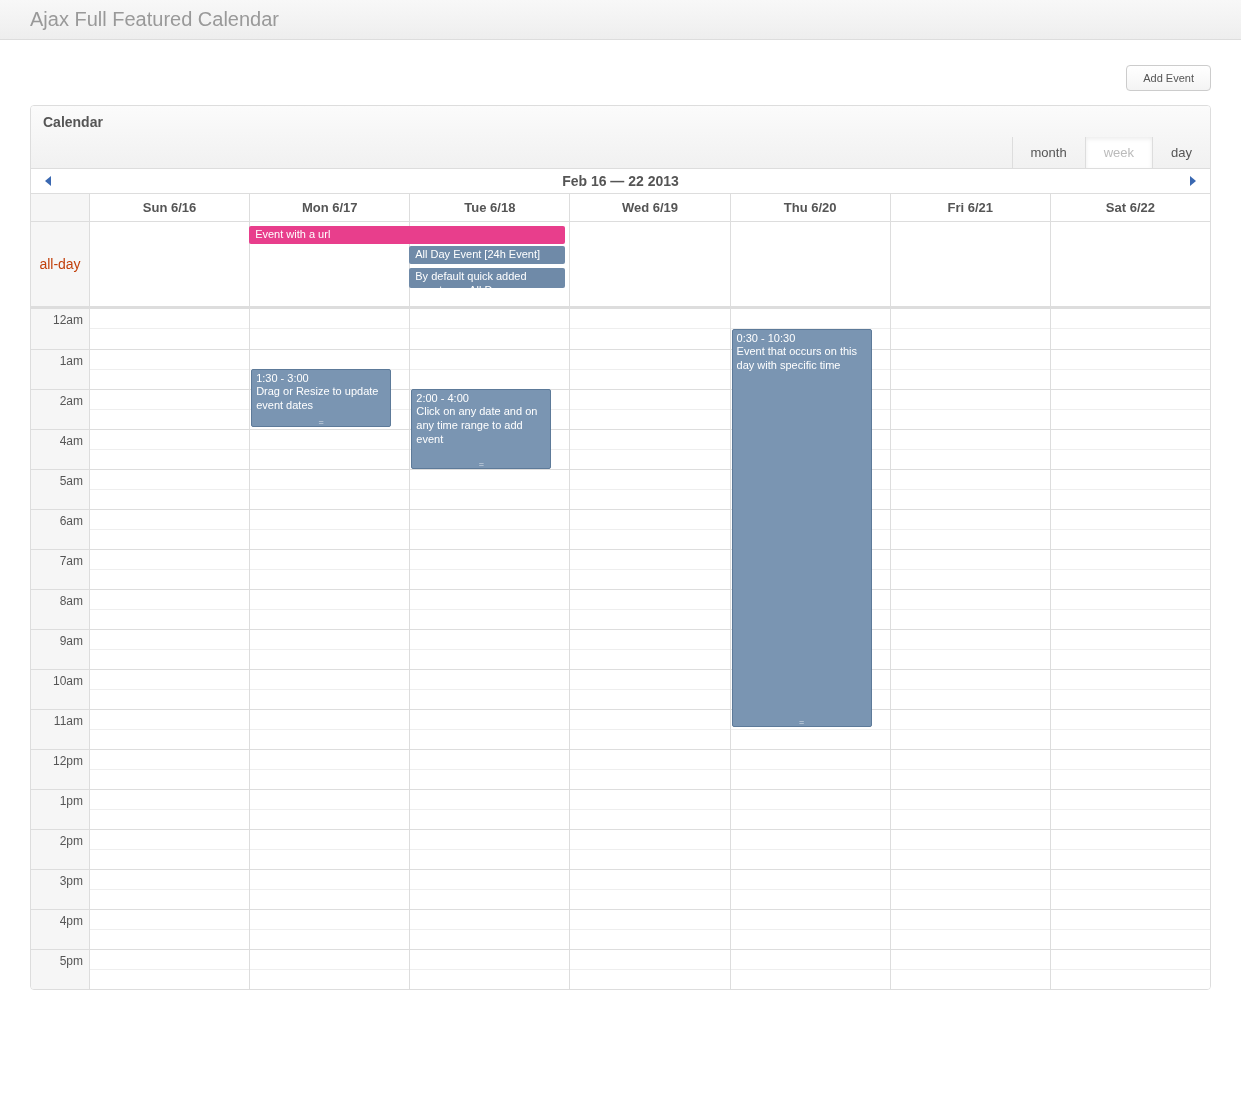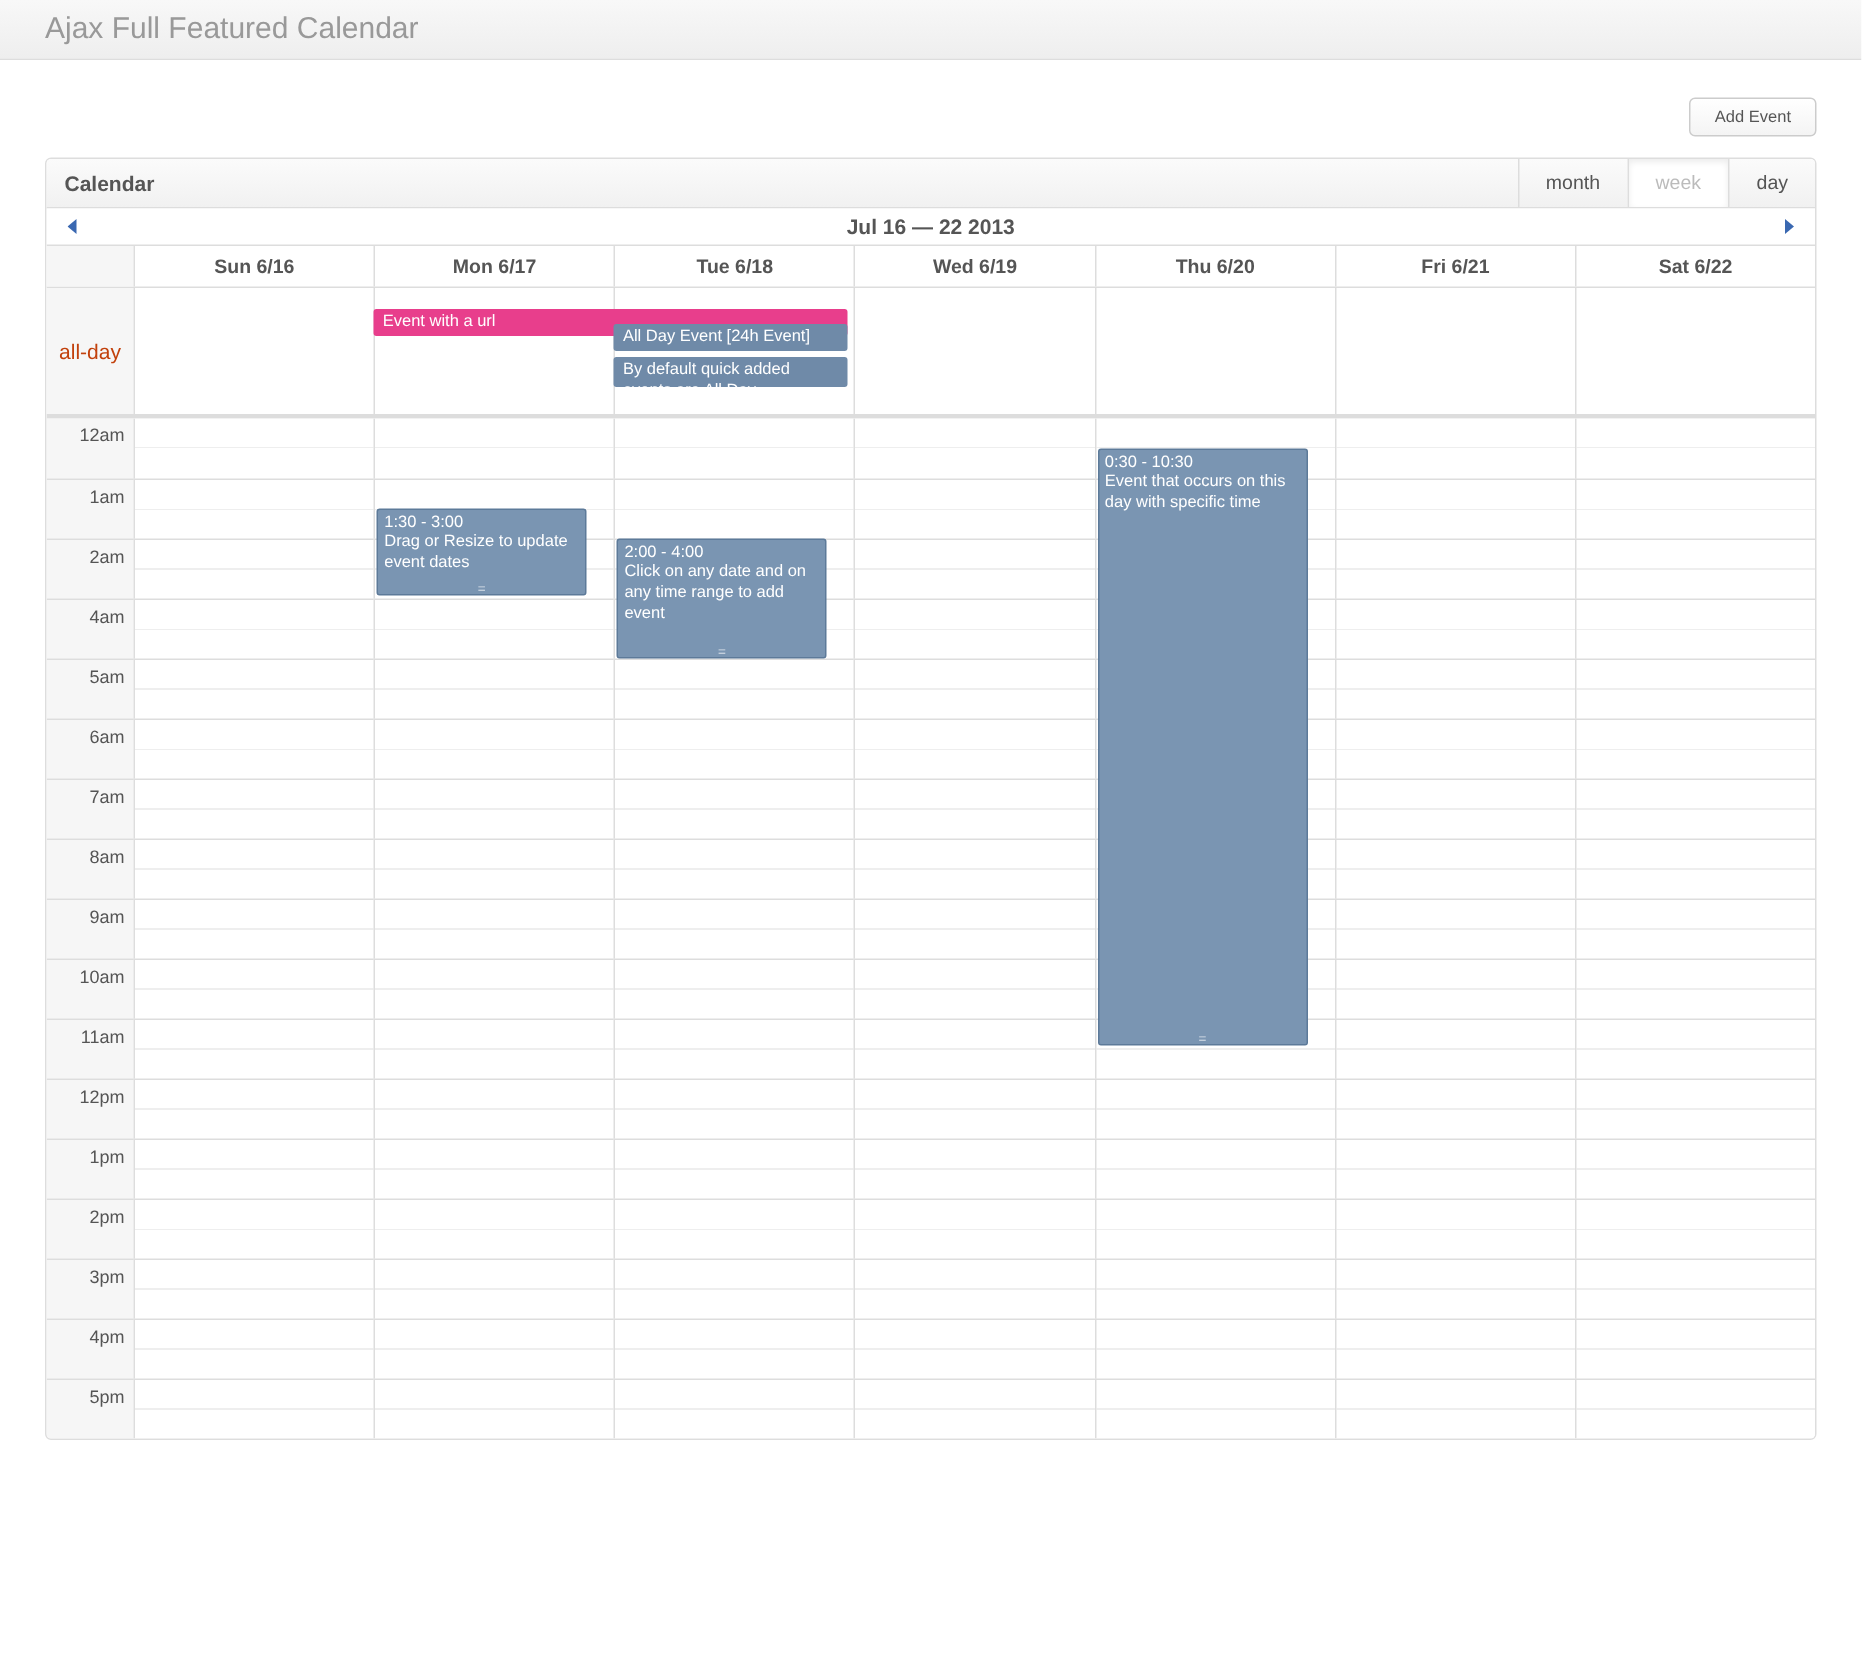--- a/index.html
+++ b/index.html
@@ -38,20 +38,21 @@
   border-bottom: 1px solid #ddd;
 }
 .panel-title { padding: 8px 12px; font-weight: bold; color: #555; font-size: 14px; }
 .view-tabs { display: flex; }
 .view-tab {
   padding: 8px 18px;
   border-left: 1px solid #ddd;
   color: #555;
   cursor: pointer;
   font-size: 13px;
+  margin-top: 31px;
 }
 .view-tab.active {
   background: #fff;
   color: #bbb;
   box-shadow: inset 0 2px 4px rgba(0,0,0,0.08);
 }
 .nav-row {
   display: flex; align-items: center;
   border-bottom: 1px solid #ddd;
   background: #fff;
@@ -137,21 +138,21 @@
         <div class="view-tab">day</div>
       </div>
     </div>
 
     <div class="nav-row">
       <span class="nav-arrow">
         <svg width="8" height="10" viewBox="0 0 8 10">
             <path d="M6 0 L0 5 L6 10 Z" fill="#3a68b1"></path>
           </svg>
       </span>
-      <div class="date-range">Jul 16 — 22 2013</div>
+      <div class="date-range">Feb 16 — 22 2013</div>
       <span class="nav-arrow">
         <svg width="8" height="10" viewBox="0 0 8 10">
             <path d="M2 0 L8 5 L2 10 Z" fill="#3a68b1"></path>
           </svg>
       </span>
     </div>
 
     <div class="day-headers">
       <div class="gutter-col"></div>
       <div class="day-header">Sun 6/16</div>
@@ -166,21 +167,21 @@
     <div class="allday-row">
       <div class="gutter-col">all-day</div>
       <div class="allday-grid" id="allday-grid" style="min-height: 84px;">
         <div class="day-col"></div>
         <div class="day-col"></div>
         <div class="day-col"></div>
         <div class="day-col"></div>
         <div class="day-col"></div>
         <div class="day-col"></div>
         <div class="day-col"></div>
-      <div class="allday-event" style="left: 14.2857%; width: calc(28.5714% - 4px); top: 14px;">Event with a url</div>
+      <div class="allday-event" style="left: 14.2857%; width: calc(28.5714% - 4px); top: 4px;">Event with a url</div>
           <div class="allday-event blue" style="left: 28.5714%; width: calc(14.2857% - 4px); top: 24px;">All Day Event [24h Event]</div>
           <div class="allday-event blue" style="left: 28.5714%; width: calc(14.2857% - 4px); top: 46px; height: 20px; white-space: normal; line-height: 1.25;">By default quick added events are All Day</div>
         </div>
     </div>
 
     <div class="scroll-area">
       <div class="time-grid">
         <div id="time-rows">
             <div class="time-row">
               <div class="gutter-col">12am</div>

